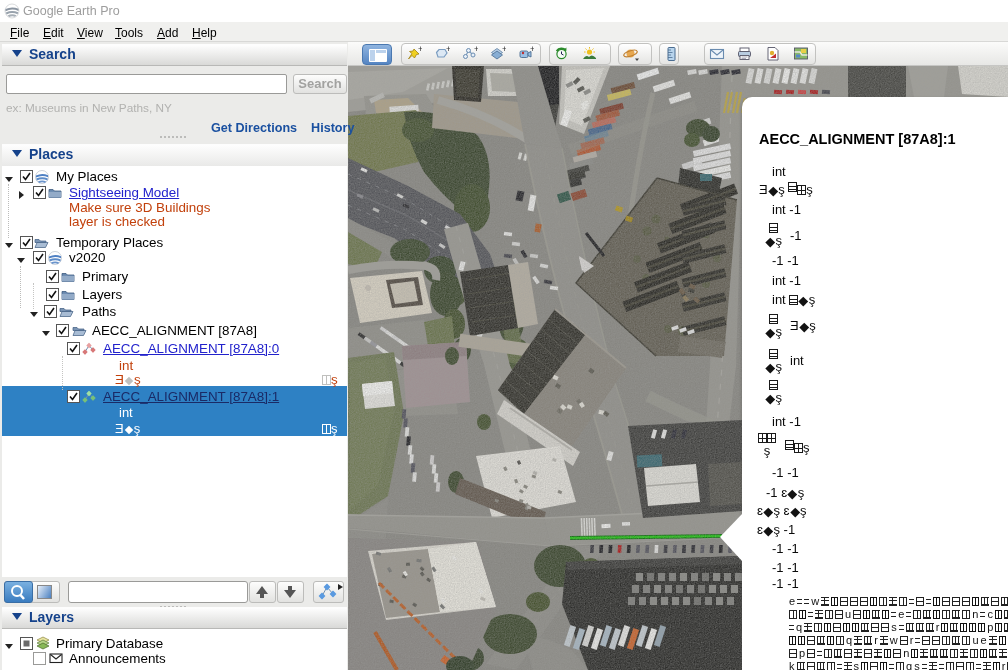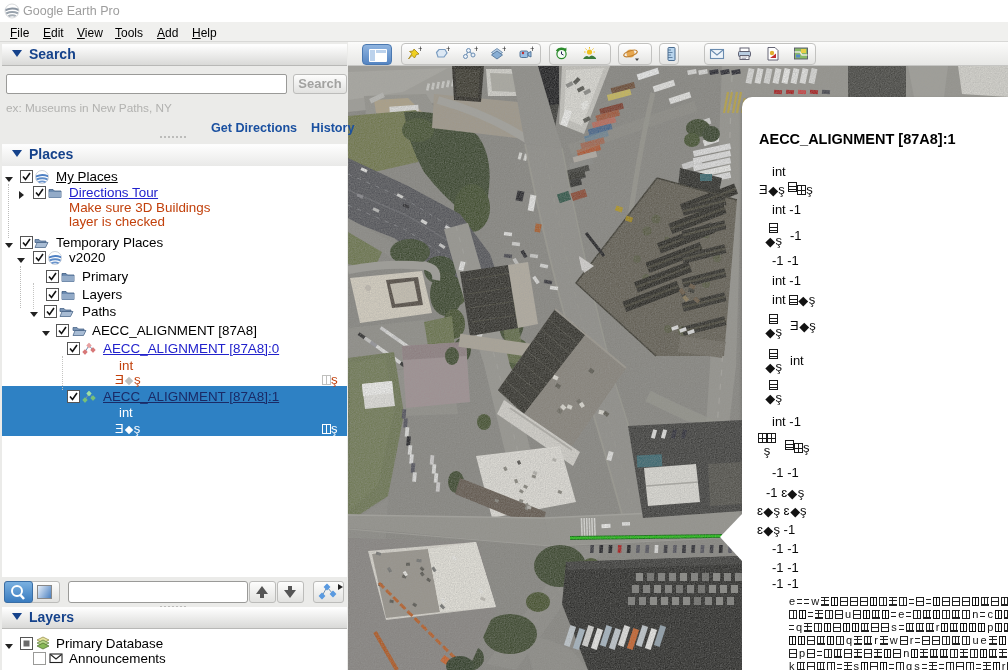--- a/index.html
+++ b/index.html
@@ -624,33 +624,33 @@
 <div class="abs" style="left:20px;top:170px;"><svg width="13" height="13">
       <rect x="0.5" y="0.5" width="12" height="12" fill="#fff" stroke="#555" stroke-width="1"></rect>
       <path d="M3 6.5 L5.5 9.5 L10 3" stroke="#111" stroke-width="1.6" fill="none"></path>
     </svg></div>
 <div class="abs" style="left:35px;top:170px;"><svg width="15" height="15">
       <circle cx="7" cy="7" r="6.5" fill="#fff" stroke="#aab4c0" stroke-width="0.6"></circle>
       <path d="M1 5.5 Q7 2.5 13 5.2 L13 7.2 Q7 4.5 1 7.5 Z" fill="#4f81c4"></path>
       <path d="M1.2 8.6 Q7 5.8 12.8 8.4 L12.4 10.4 Q7 7.8 1.8 10.6 Z" fill="#5b8bc8"></path>
       <path d="M2.8 11.6 Q7 9.4 11.2 11.4 L10 12.9 Q7 11.4 4.2 13 Z" fill="#6a94cc"></path>
     </svg></div>
-<div class="abs t" style="left:56px;top:169px;text-decoration:underline;">My Places</div>
+<div class="abs t" style="left:56px;top:169px;">My Places</div>
 <div class="abs" style="left:16px;top:188px;"><svg width="10" height="10">
       <path d="M3 1 L8 5 L3 9 Z" fill="#222"></path>
     </svg></div>
 <div class="abs" style="left:33px;top:186px;"><svg width="13" height="13">
       <rect x="0.5" y="0.5" width="12" height="12" fill="#fff" stroke="#555" stroke-width="1"></rect>
       <path d="M3 6.5 L5.5 9.5 L10 3" stroke="#111" stroke-width="1.6" fill="none"></path>
     </svg></div>
 <div class="abs" style="left:48px;top:186px;"><svg width="15" height="15">
       <path d="M1 3.5 L5 3.5 L6.5 5 L13 5 L13 11.5 L1 11.5 Z" fill="#6888ae" stroke="#3c5a80" stroke-width="0.8"></path>
       <path d="M1 5.8 L13 5.8 L13 11.5 L1 11.5 Z" fill="#93abc8"></path>
     </svg></div>
-<div class="abs t" style="left:69px;top:185px;"><span class="lnk">Directions Tour</span></div>
+<div class="abs t" style="left:69px;top:185px;"><span class="lnk">Sightseeing Model</span></div>
 <div class="abs gray" style="left:69px;top:200px;">Make sure 3D Buildings</div>
 <div class="abs gray" style="left:69px;top:214px;">layer is checked</div>
 <div class="abs" style="left:4px;top:238px;"><svg width="10" height="10">
       <path d="M1 3 L9 3 L5 8 Z" fill="#222"></path>
     </svg></div>
 <div class="abs" style="left:20px;top:236px;"><svg width="13" height="13">
       <rect x="0.5" y="0.5" width="12" height="12" fill="#fff" stroke="#555" stroke-width="1"></rect>
       <path d="M3 6.5 L5.5 9.5 L10 3" stroke="#111" stroke-width="1.6" fill="none"></path>
     </svg></div>
 <div class="abs" style="left:34px;top:236px;"><svg width="15" height="15">

